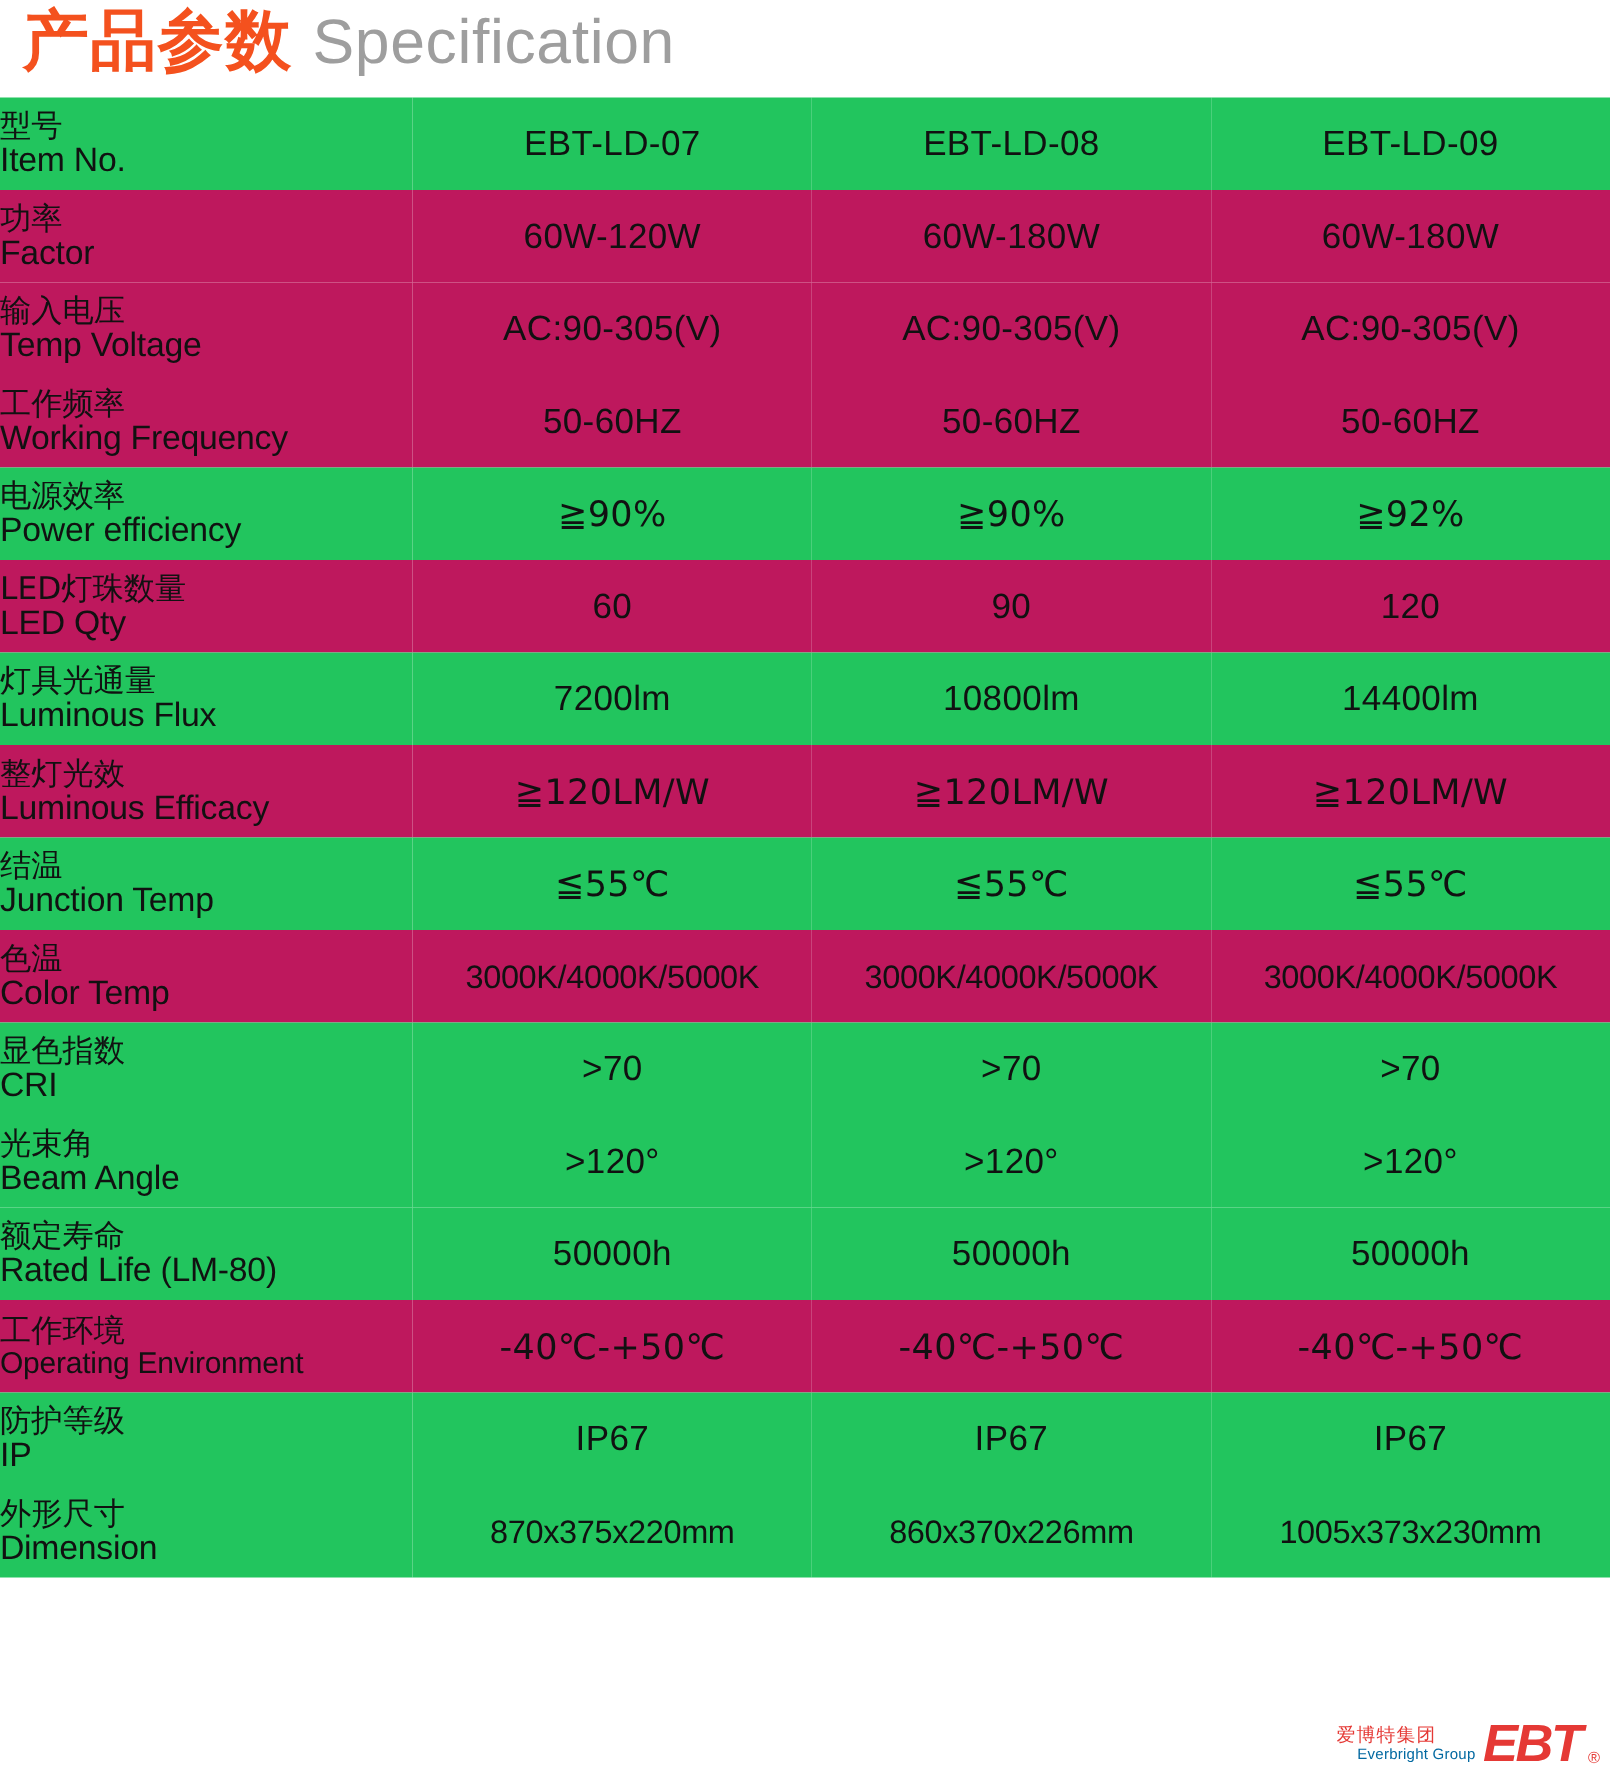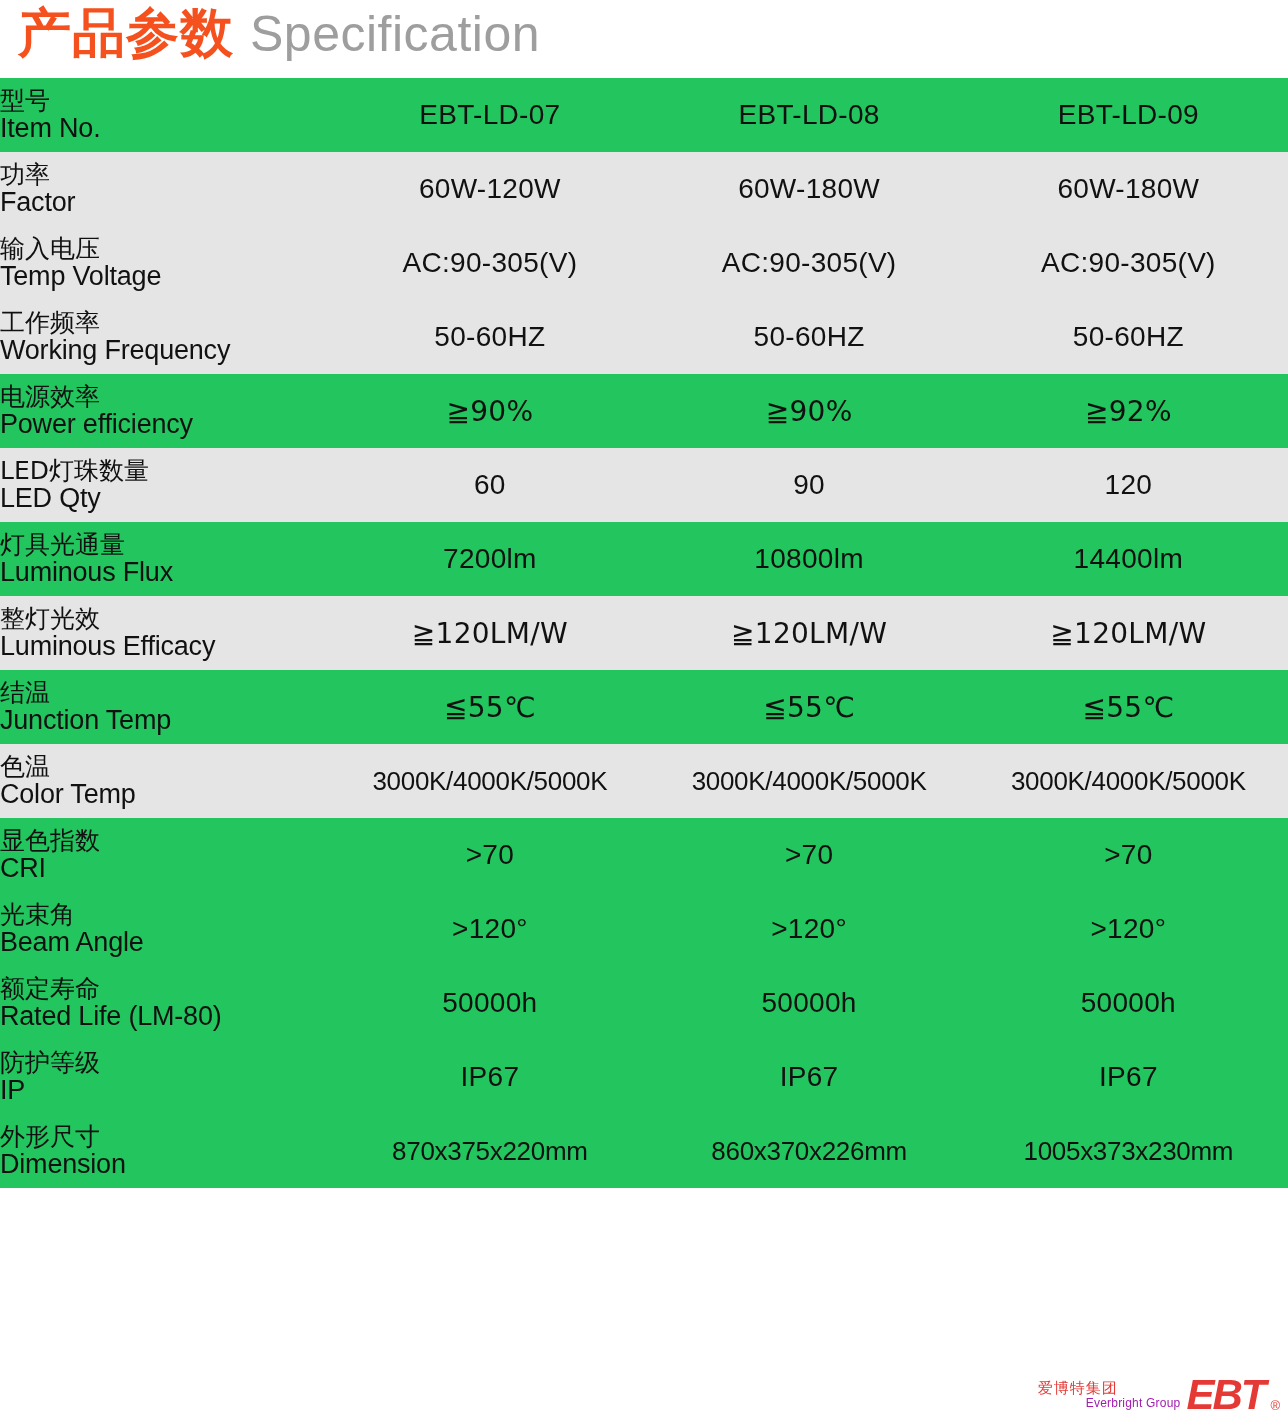--- a/index.html
+++ b/index.html
@@ -51,21 +51,21 @@
     table-layout: fixed;
   }
   table.spec col.c-label { width: 330px; }
   table.spec col.c-val   { width: 319px; }
   table.spec tr { height: 74px; }
   table.spec td {
     padding: 0;
     vertical-align: middle;
     border: 0;
   }
-  .row-alt td { background: #e5e5e5; }
+  .row-alt td { background: #be185d; }
   .row-plain td { background: #22c55e; }
 
   .label-cell {
     padding-left: 22px;
     line-height: 1.08;
   }
   .label-cn {
     display: block;
     font-size: 25px;
     font-family: "DejaVu Sans", sans-serif;
@@ -93,34 +93,34 @@
   
   .brand {
     position: absolute;
     right: 8px;
     bottom: 2px;
     display: flex;
     align-items: flex-end;
     gap: 6px;
   }
   .brand-left {
-    text-align: left;
+    text-align: center;
     line-height: 1.15;
     padding-bottom: 2px;
   }
   .brand-cn {
     font-size: 15px;
     color: #e53935;
     font-family: "DejaVu Sans", sans-serif;
     display: block;
     letter-spacing: 1px;
   }
   .brand-en {
     font-size: 12px;
-    color: #a21caf;
+    color: #0369a1;
     display: block;
     letter-spacing: 0.2px;
     padding-left: 48px;
   }
   .brand-mark {
     font-size: 42px;
     font-weight: bold;
     color: #e53935;
     font-style: italic;
     line-height: 0.85;
@@ -276,20 +276,29 @@
       <tr class="row-plain">
         <td class="label-cell">
           <span class="label-cn">额定寿命</span>
           <span class="label-en">Rated Life (LM-80)</span>
         </td>
         <td class="val-cell">50000h</td>
         <td class="val-cell">50000h</td>
         <td class="val-cell">50000h</td>
       </tr>
 
+      <tr class="row-alt">
+        <td class="label-cell">
+          <span class="label-cn">工作环境</span>
+          <span class="label-en small">Operating Environment</span>
+        </td>
+        <td class="val-cell cjk">-40℃-+50℃</td>
+        <td class="val-cell cjk">-40℃-+50℃</td>
+        <td class="val-cell cjk">-40℃-+50℃</td>
+      </tr>
 
       <tr class="row-plain">
         <td class="label-cell">
           <span class="label-cn">防护等级</span>
           <span class="label-en">IP</span>
         </td>
         <td class="val-cell">IP67</td>
         <td class="val-cell">IP67</td>
         <td class="val-cell">IP67</td>
       </tr>

